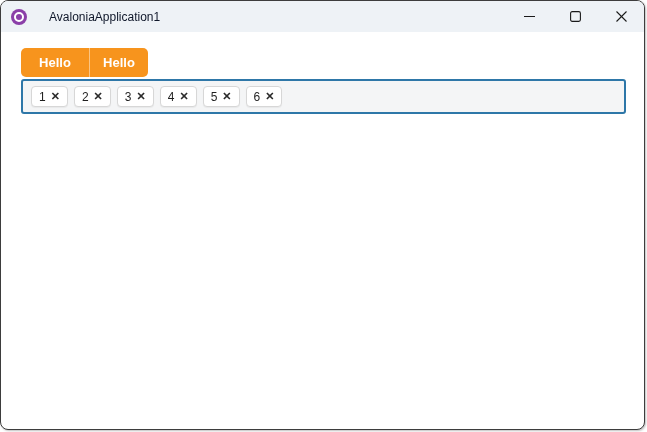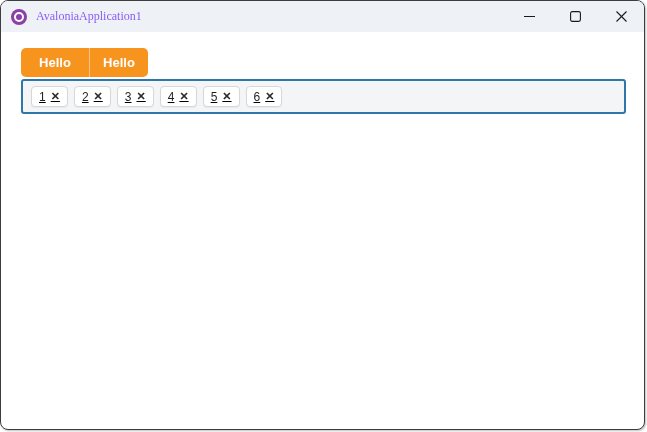--- a/index.html
+++ b/index.html
@@ -43,44 +43,42 @@
   .app-icon::after {
     content: "";
     position: absolute;
     left: 3px; top: 3px;
     width: 10px; height: 10px;
     box-sizing: border-box;
     border: 2.5px solid #ffffff;
     border-radius: 50%;
   }
   .title-text {
-    margin-left: 9px;
+    margin-left: 22px;
     font-size: 12px;
-    color: #8b5cf6;
+    color: #0f172a;
     white-space: nowrap;
-    font-family: Liberation Serif, serif;
   }
   .caption-buttons {
     margin-left: auto;
     display: flex;
     height: 100%;
   }
   .caption-btn {
     width: 46px;
     height: 100%;
     display: flex;
     align-items: center;
     justify-content: center;
     cursor: default;
   }
   .caption-btn svg { display: block; }
   
   .content {
     padding: 16px 4px 0 20px;
-    text-decoration: underline;
   }
   .split-button {
     display: inline-flex;
     height: 29px;
     background: #F7941D;
     border-radius: 5px;
     color: #ffffff;
     font-weight: bold;
     font-size: 13px;
     overflow: hidden;

